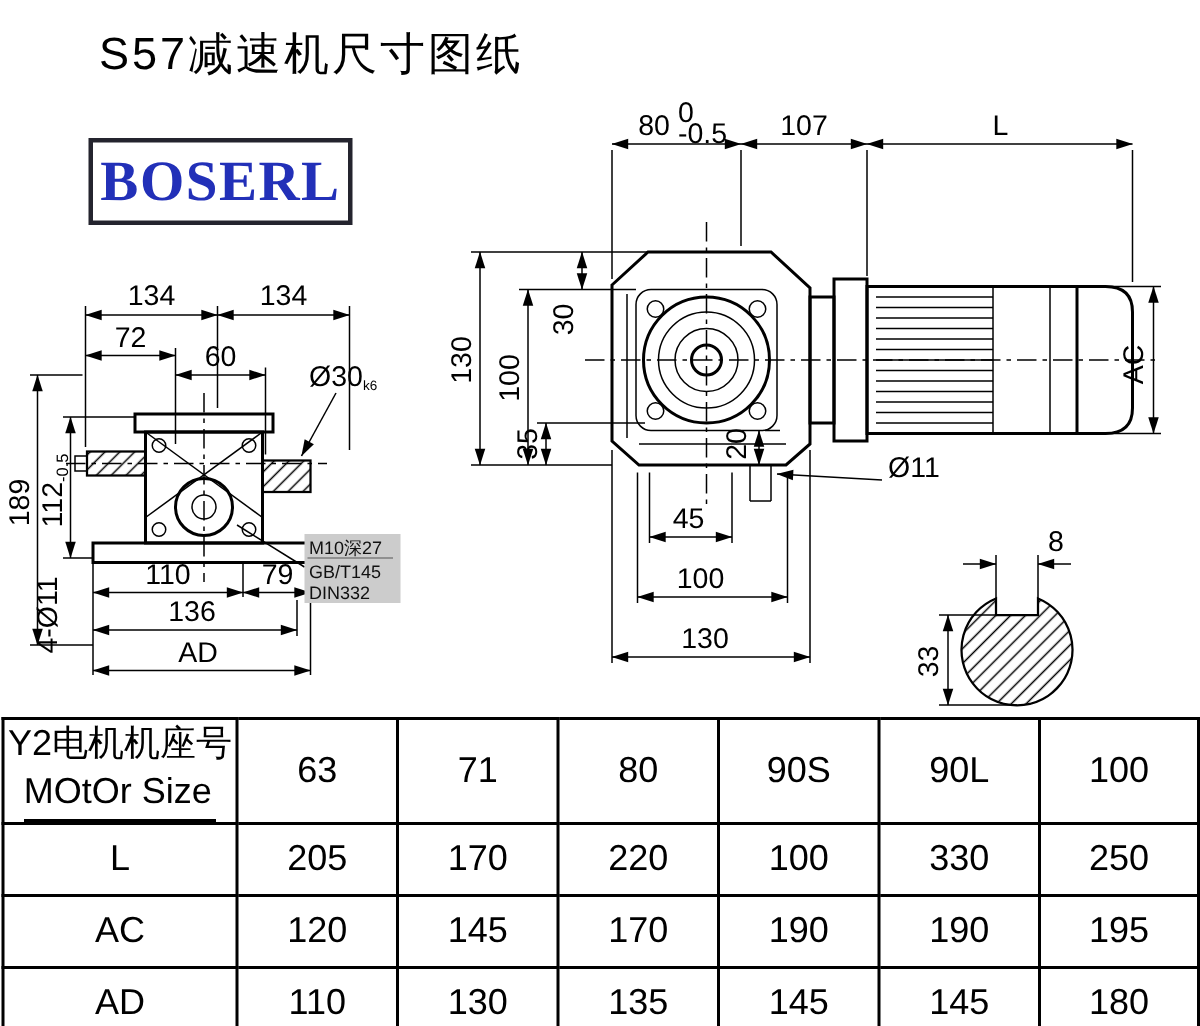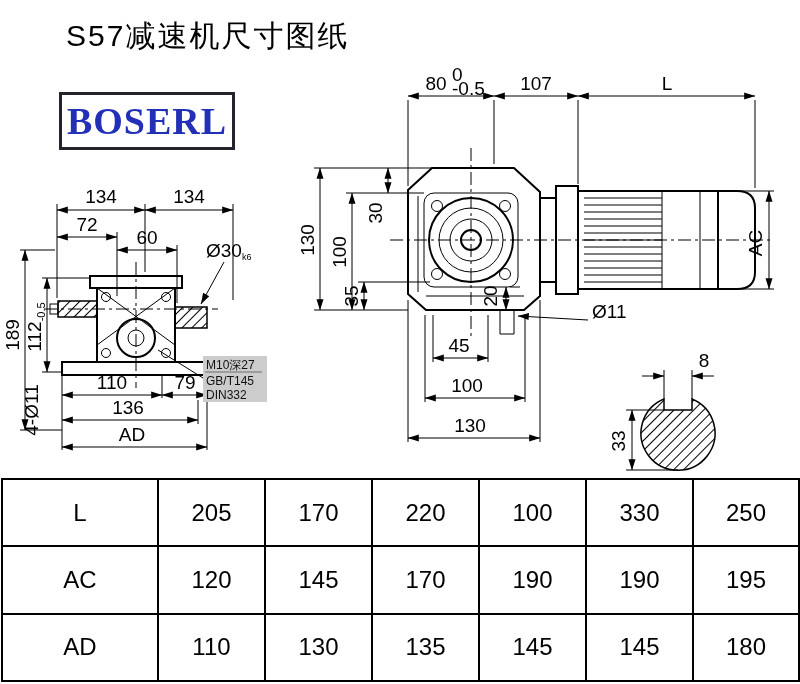--- a/index.html
+++ b/index.html
@@ -219,20 +219,32 @@
     <colgroup>
       <col style="width:156px">
         <col style="width:107px">
         <col style="width:107px">
         <col style="width:107px">
       <col style="width:107px">
         <col style="width:107px">
         <col style="width:106px">
     </colgroup>
     <tbody>
+        <tr style="height:58px">
+      <th class="motor-head">
+        <div>Y2电机机座号</div>
+        <div><span class="underlined">MOtOr Size</span></div>
+      </th>
+      <td>63</td>
+      <td>71</td>
+      <td>80</td>
+      <td>90S</td>
+      <td>90L</td>
+      <td>100</td>
+    </tr>
     <tr style="height:48px">
       <td>L</td>
       <td>205</td>
       <td>170</td>
       <td>220</td>
       <td>100</td>
       <td>330</td>
       <td>250</td>
     </tr>
     <tr style="height:48px">

